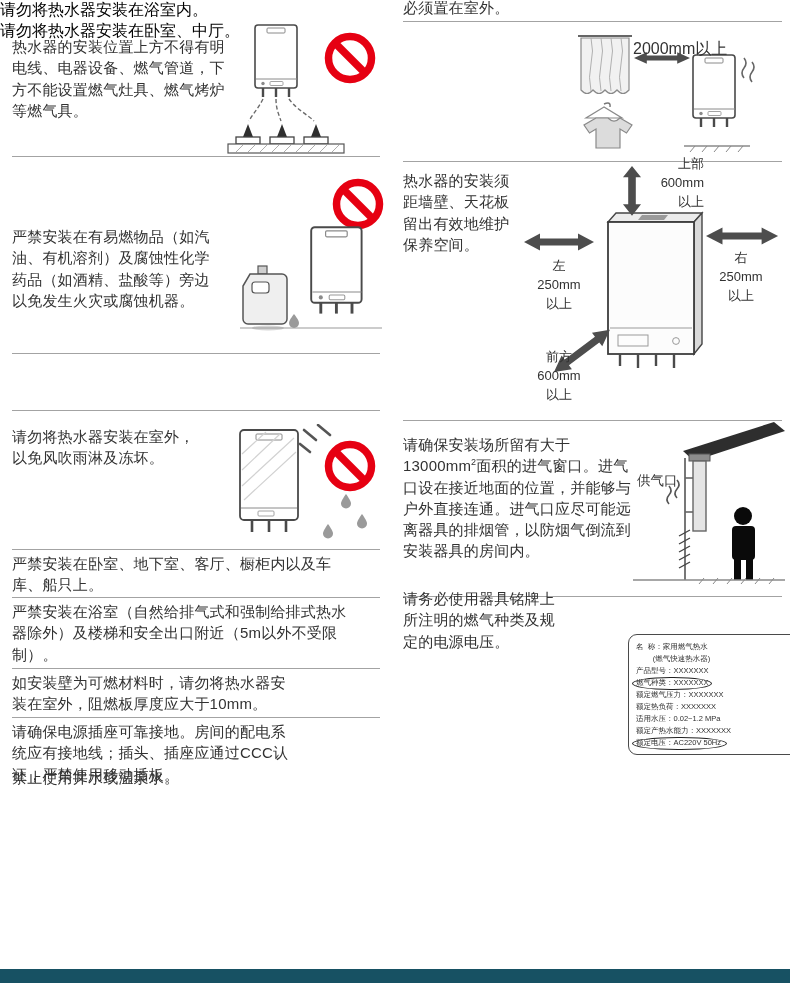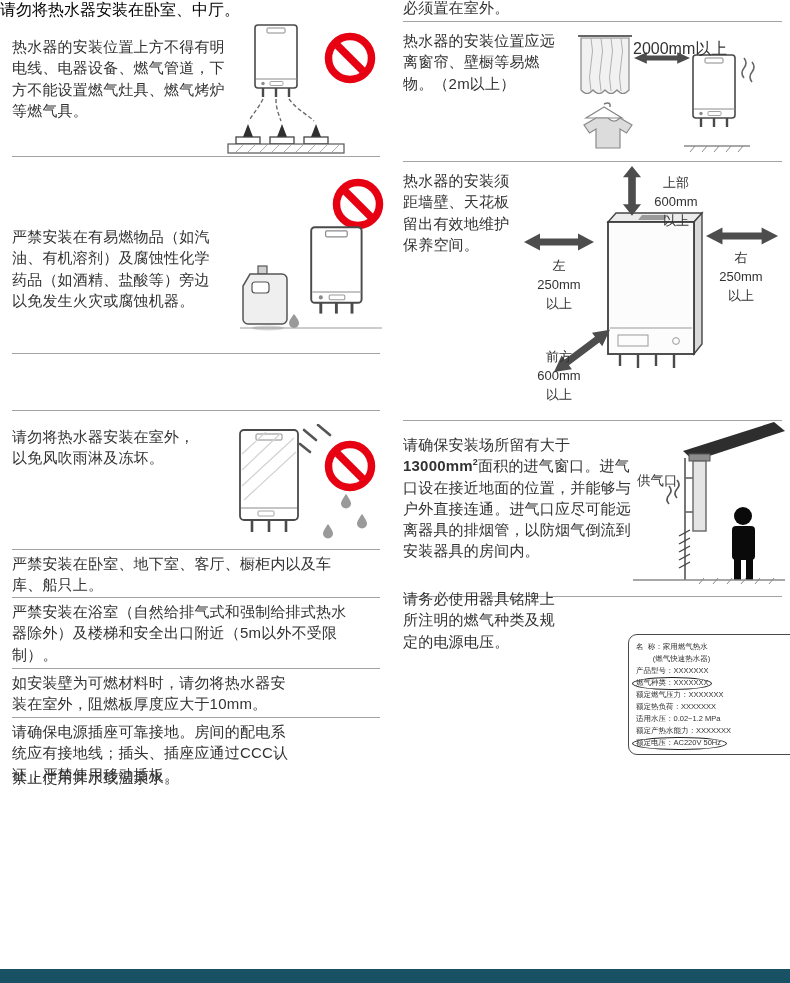--- a/index.html
+++ b/index.html
@@ -12,21 +12,21 @@
   .lbl{position:absolute;color:#323232}
   .dim-lbl{font-size:16px}
   .clr-lbl{font-size:13px;line-height:1.45;text-align:center}
   .port-lbl{font-size:13.5px}
   .plate{position:absolute;left:628px;top:634px;width:176px;border:1.5px solid #4a4a4a;border-radius:9px;padding:6px 7px 5px;background:#fff}
   .plate-row{font-size:7.5px;line-height:1.6;color:#2f2f2f;white-space:pre}
   .plate-oval{position:absolute;border:1.3px solid #222;border-radius:50%}
   .footer-bar{position:absolute;left:0;top:969px;width:790px;height:14px;background:#175163}
   svg{display:block}
   .hose{stroke:#6a6a6a;stroke-width:1.4;fill:none;stroke-dasharray:4 2.5}
-  b{font-weight:bold}
+  b{font-weight:normal}
   sup{font-size:9px}
 </style>
 </head>
 <body>
 
 <div class="page">
 
   <svg width="0" height="0" style="position:absolute">
     <defs>
       <g id="heater">
@@ -85,20 +85,21 @@
         <path d="M56 138 c0 0 -5 6 -5 9 a5 5 0 0 0 10 0 c0 -3 -5 -9 -5 -9 z" fill="#9a9a9a"></path>
       </g>
       <line x1="2" y1="152" x2="144" y2="152" stroke="#999" stroke-width="1.2"></line>
     </svg>
   </div>
 
   <div class="hr" style="left:12px;top:353px;width:368px"></div>
 
   <p class="txt" style="left:12px;top:362px;width:320px">
     </p>
+    <div>请勿将热水器安装在浴室内。</div>
     <div>请勿将热水器安装在卧室、中厅。</div>
   <p></p>
 
   <div class="hr" style="left:12px;top:410px;width:368px"></div>
 
   <p class="txt" style="left:12px;top:426px;width:190px">请勿将热水器安装在室外，以免风吹雨淋及冻坏。</p>
 
   <div class="illus" style="left:228px;top:424px">
     <svg width="158" height="126" viewBox="0 0 158 126">
       <g>
@@ -140,21 +141,20 @@
   <div class="hr" style="left:12px;top:717px;width:368px"></div>
 
   <p class="txt" style="left:12px;top:721px;width:278px">请确保电源插座可靠接地。房间的配电系统应有接地线；插头、插座应通过CCC认证，严禁使用移动插板。</p>
 
   <p class="txt" style="left:12px;top:767px;width:320px">禁止使用井水或温泉水。</p>
 
   <p class="txt" style="left:403px;top:-3px;width:320px">必须置在室外。</p>
 
   <div class="hr" style="left:403px;top:21px;width:379px"></div>
 
-  <p class="txt" style="left:403px;top:30px;width:166px">热水器的安装位置应远离窗帘、壁橱等易燃物。（2m以上）</p>
 
   <div class="illus" style="left:578px;top:28px">
     <svg width="204" height="126" viewBox="0 0 204 126">
       <g>
         <line x1="0" y1="8" x2="54" y2="8" stroke="#666" stroke-width="2"></line>
         <path d="M3 10 h48 v52 q-6 7 -12 0 q-6 7 -12 0 q-6 7 -12 0 q-6 7 -12 0 z" fill="#f1f1f1" stroke="#8a8a8a" stroke-width="1.2"></path>
         <path d="M13 10 q3 13 0 26 q-3 13 0 27 M23 10 q3 13 0 26 q-3 13 0 27 M33 10 q3 13 0 26 q-3 13 0 27 M43 10 q3 13 0 26 q-3 13 0 27" fill="none" stroke="#b0b0b0" stroke-width="1"></path>
       </g>
       <g>
         <path d="M26 76 q7 -3 6 3" fill="none" stroke="#777" stroke-width="1.4"></path>
@@ -194,21 +194,21 @@
         <line x1="138" y1="196" x2="138" y2="208" stroke="#4a4a4a" stroke-width="2.4"></line>
         <line x1="156" y1="196" x2="156" y2="210" stroke="#4a4a4a" stroke-width="2.4"></line>
       </g>
       <use href="#dblarrow" transform="translate(114,8) rotate(90) scale(0.71,0.95)"></use>
       <use href="#dblarrow" transform="translate(6,84) scale(1,0.9)"></use>
       <use href="#dblarrow" transform="translate(188,78) scale(1.03,0.9)"></use>
       <use href="#dblarrow" transform="translate(36,214) rotate(-37) scale(1,0.9)"></use>
     </svg>
   </div>
 
-  <div class="lbl clr-lbl" style="left:648px;top:174px;width:56px;text-align:center">
+  <div class="lbl clr-lbl" style="left:648px;top:155px;width:56px;text-align:right">
     <div>上部</div>
     <div>600mm</div>
     <div>以上</div>
   </div>
   <div class="lbl clr-lbl" style="left:524px;top:257px;width:70px">
     <div>左</div>
     <div>250mm</div>
     <div>以上</div>
   </div>
   <div class="lbl clr-lbl" style="left:706px;top:249px;width:70px">

